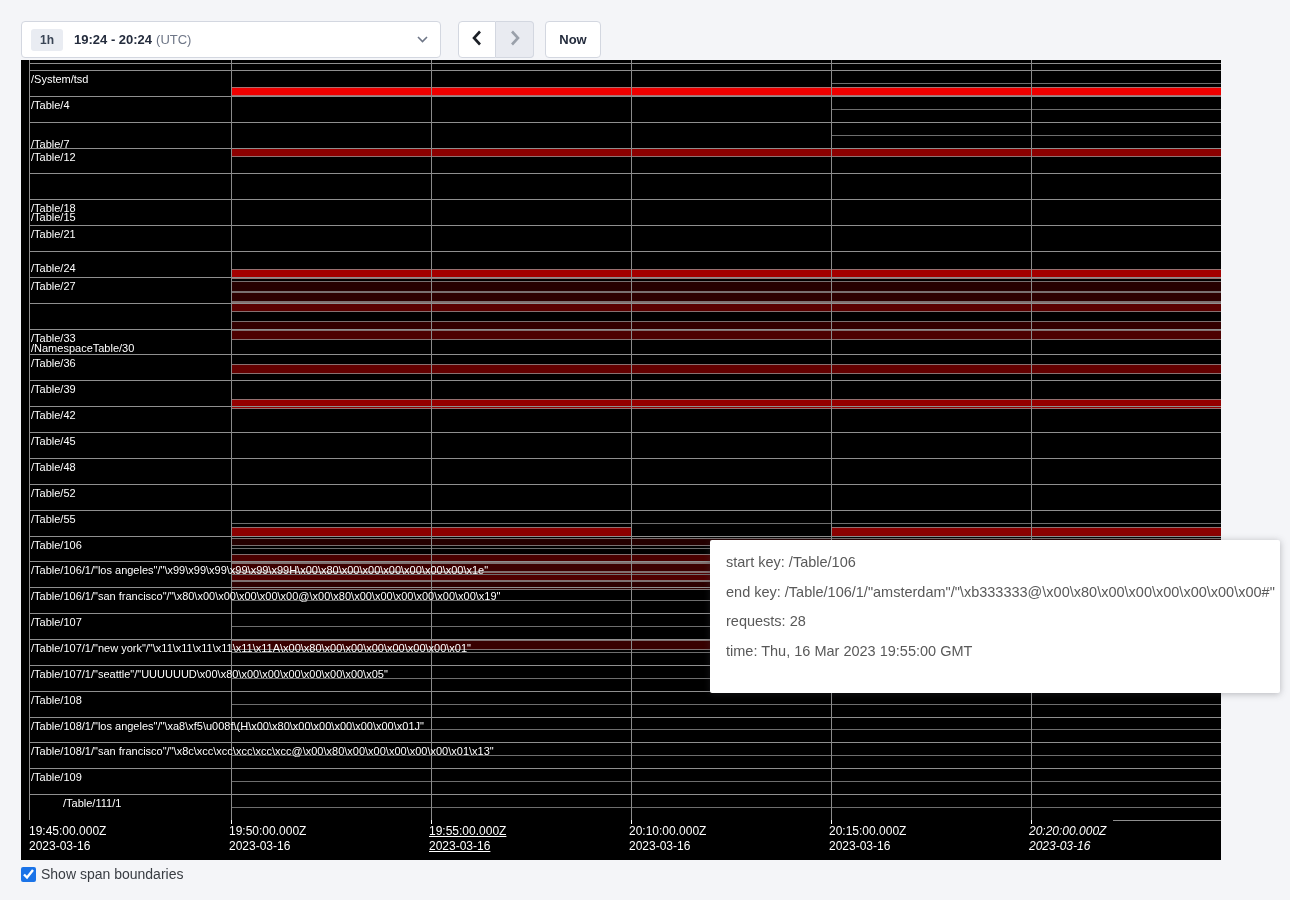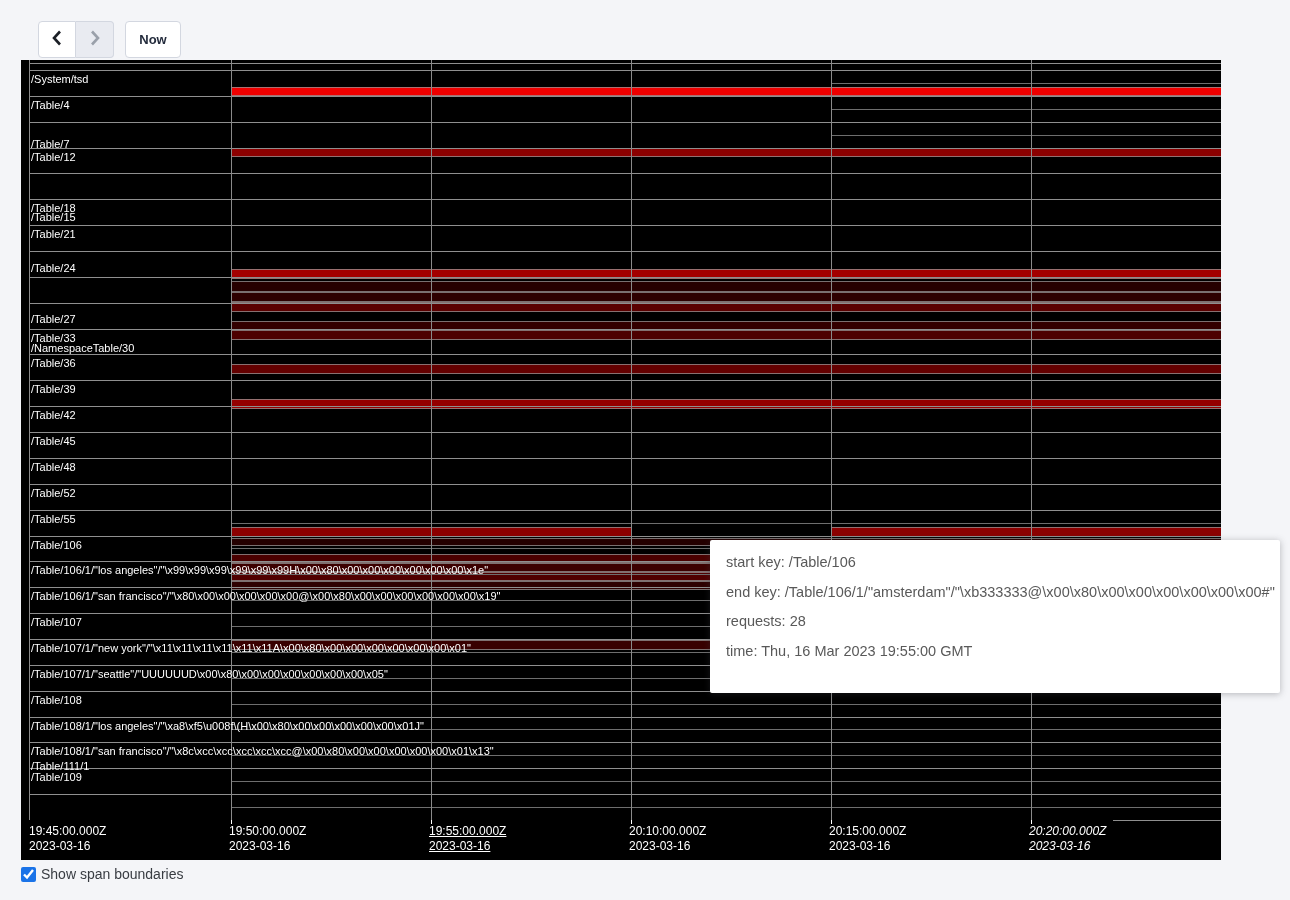--- a/index.html
+++ b/index.html
@@ -56,20 +56,30 @@
   }
   .tt-line{margin-bottom:13.5px;white-space:nowrap;}
   
   #footer{position:absolute;left:21px;top:866px;display:flex;align-items:center;font-size:14px;color:#383c42;}
   #footer input{width:15px;height:15px;margin:0 5px 0 0;accent-color:#1a73e8;}
 </style>
 </head>
 <body>
 
 <div id="toolbar">
+  <div class="select-box">
+    <span class="dur-badge">1h</span>
+    <span class="range-main">19:24 - 20:24</span>
+    <span class="range-utc">(UTC)</span>
+    <span class="sel-chevron">
+      <svg width="11" height="7" viewBox="0 0 11 7">
+          <polyline points="1,1 5.5,5.5 10,1" fill="none" stroke="#6e7687" stroke-width="1.6"></polyline>
+        </svg>
+    </span>
+  </div>
   <div class="btn-group">
     <button class="nav-btn prev">
       <span>
         <svg width="10" height="16" viewBox="0 0 10 16">
             <polyline points="8,1.5 2,8 8,14.5" fill="none" stroke="#1b1f26" stroke-width="2.6"></polyline>
           </svg>
       </span>
     </button>
     <button class="nav-btn next">
       <span>
@@ -97,21 +107,21 @@
     <div class="row-label" style="top: 91px;">/Table/12</div>
     <div class="hline" style="top: 113px;"></div>
     <div class="row-label" style="top: 116px; margin-top: 35px;">/Table/15</div>
     <div class="hline" style="top: 139px;"></div>
     <div class="row-label" style="top: 142px;">/Table/18</div>
     <div class="hline" style="top: 165px;"></div>
     <div class="row-label" style="top: 168px;">/Table/21</div>
     <div class="hline" style="top: 191px;"></div>
     <div class="row-label" style="top: 194px; margin-top: 8px;">/Table/24</div>
     <div class="hline" style="top: 217px;"></div>
-    <div class="row-label" style="top: 220px; margin-top: 33px;">/Table/27</div>
+    <div class="row-label" style="top: 220px;">/Table/27</div>
     <div class="hline" style="top: 243px;"></div>
     <div class="row-label" style="top: 246px; margin-top: 36px;">/NamespaceTable/30</div>
     <div class="hline" style="top: 269px;"></div>
     <div class="row-label" style="top: 272px;">/Table/33</div>
     <div class="hline" style="top: 294px;"></div>
     <div class="row-label" style="top: 297px;">/Table/36</div>
     <div class="hline" style="top: 320px;"></div>
     <div class="row-label" style="top: 323px;">/Table/39</div>
     <div class="hline" style="top: 346px;"></div>
     <div class="row-label" style="top: 349px;">/Table/42</div>
@@ -148,21 +158,21 @@
     <div class="hline" style="top: 657px;"></div>
     <div class="row-label" style="top: 660px;">/Table/108/1/"los angeles"/"\xa8\xf5\u008f\(H\x00\x80\x00\x00\x00\x00\x00\x01J"</div>
     <div class="midline" style="top: 669px; left: 211px; right: 0px;"></div>
     <div class="hline" style="top: 682px;"></div>
     <div class="row-label" style="top: 685px;">/Table/108/1/"san francisco"/"\x8c\xcc\xcc\xcc\xcc\xcc@\x00\x80\x00\x00\x00\x00\x00\x01\x13"</div>
     <div class="midline" style="top: 695px; left: 211px; right: 0px;"></div>
     <div class="hline" style="top: 708px;"></div>
     <div class="row-label" style="top: 711px;">/Table/109</div>
     <div class="midline" style="top: 721px; left: 211px; right: 0px;"></div>
     <div class="hline" style="top: 734px;"></div>
-    <div class="row-label" style="top: 700px;">/Table/111/1</div>
+    <div class="row-label" style="top: 737px; padding-left: 32px;">/Table/111/1</div>
     <div class="midline" style="top: 747px; left: 211px; right: 0px;"></div>
     <div class="hline" style="top: 760px;"></div>
     <div class="vline" style="left: 8px;"></div>
     <div class="vline" style="left: 210px;"></div>
     <div class="vline" style="left: 410px;"></div>
     <div class="vline" style="left: 610px;"></div>
     <div class="vline" style="left: 810px;"></div>
     <div class="vline" style="left: 1010px;"></div>
     <div class="band" style="left: 211px; width: 989px; top: 27px; height: 9px; background: rgb(239, 0, 0);"></div>
     <div class="band" style="left: 211px; width: 989px; top: 88px; height: 9px; background: rgb(139, 0, 0);"></div>

